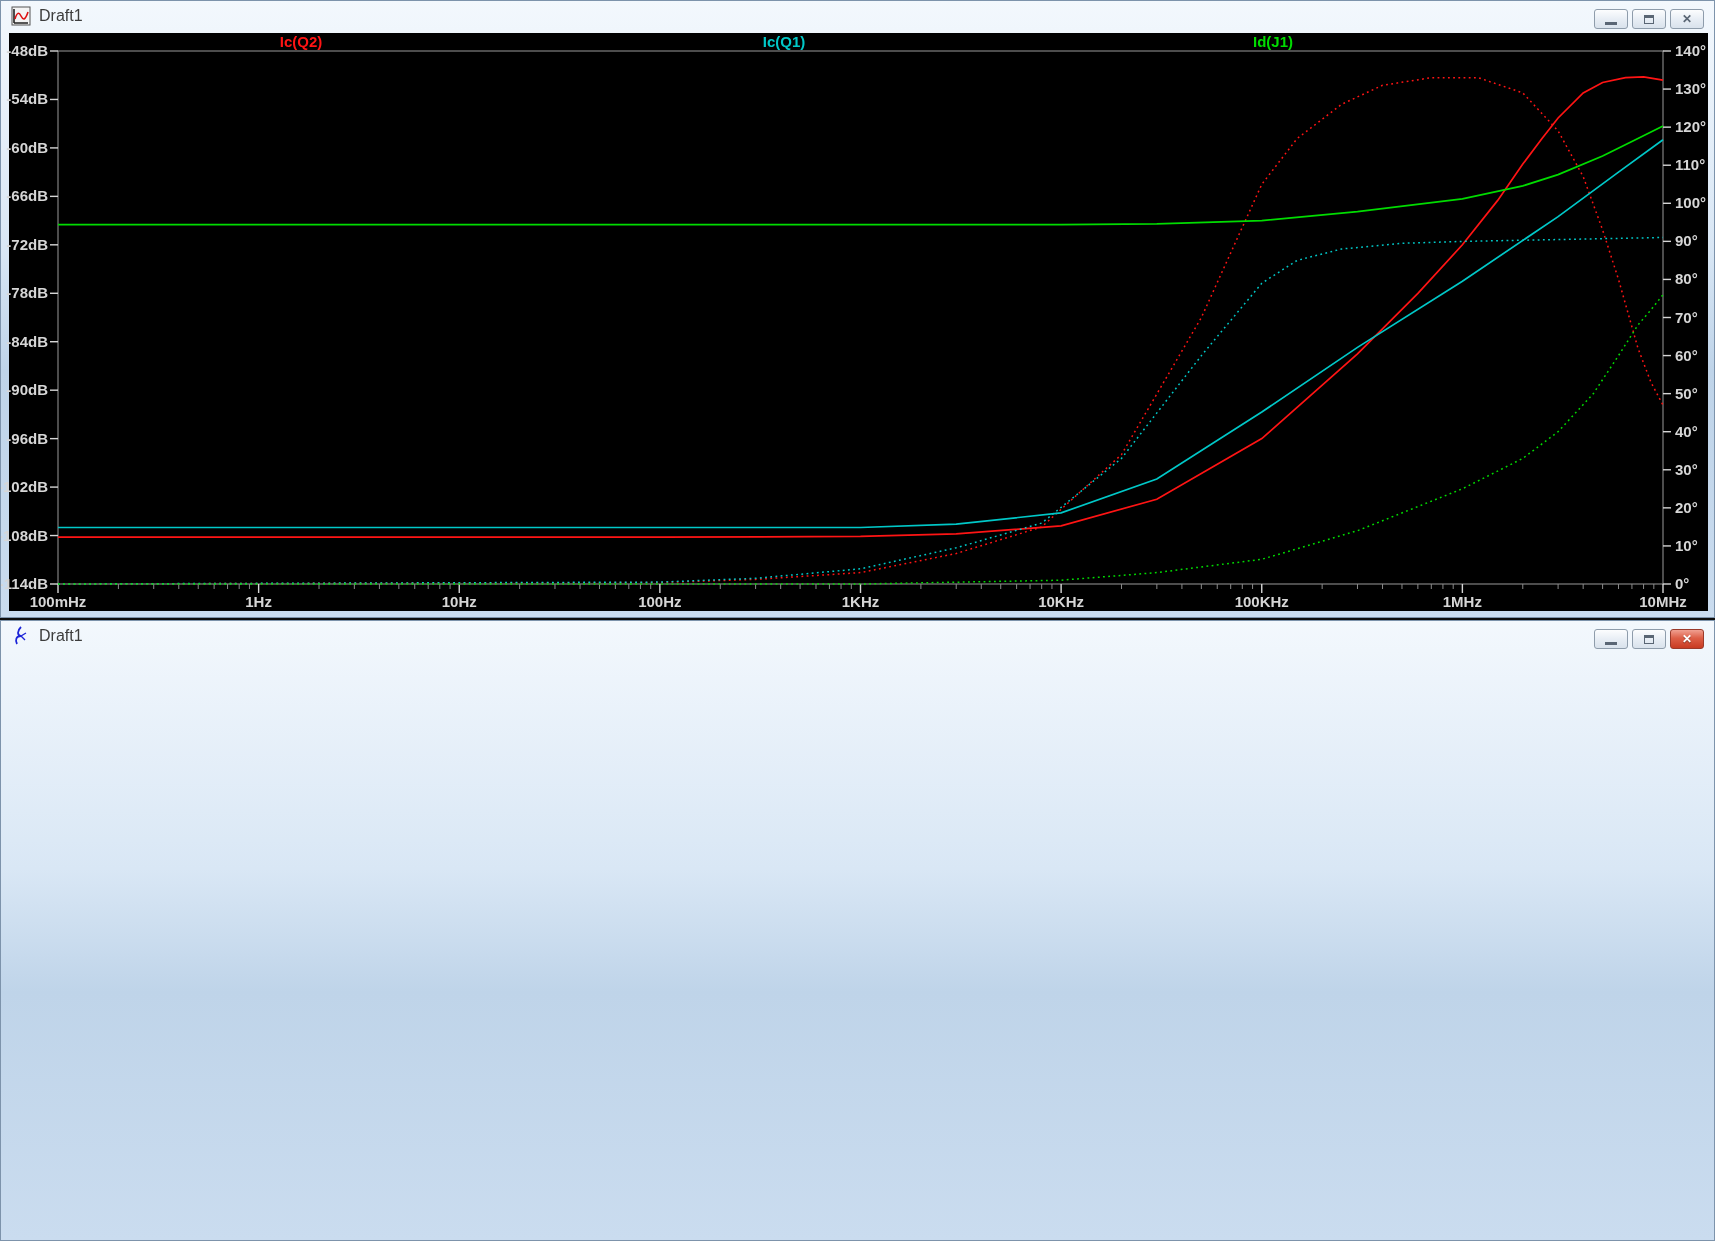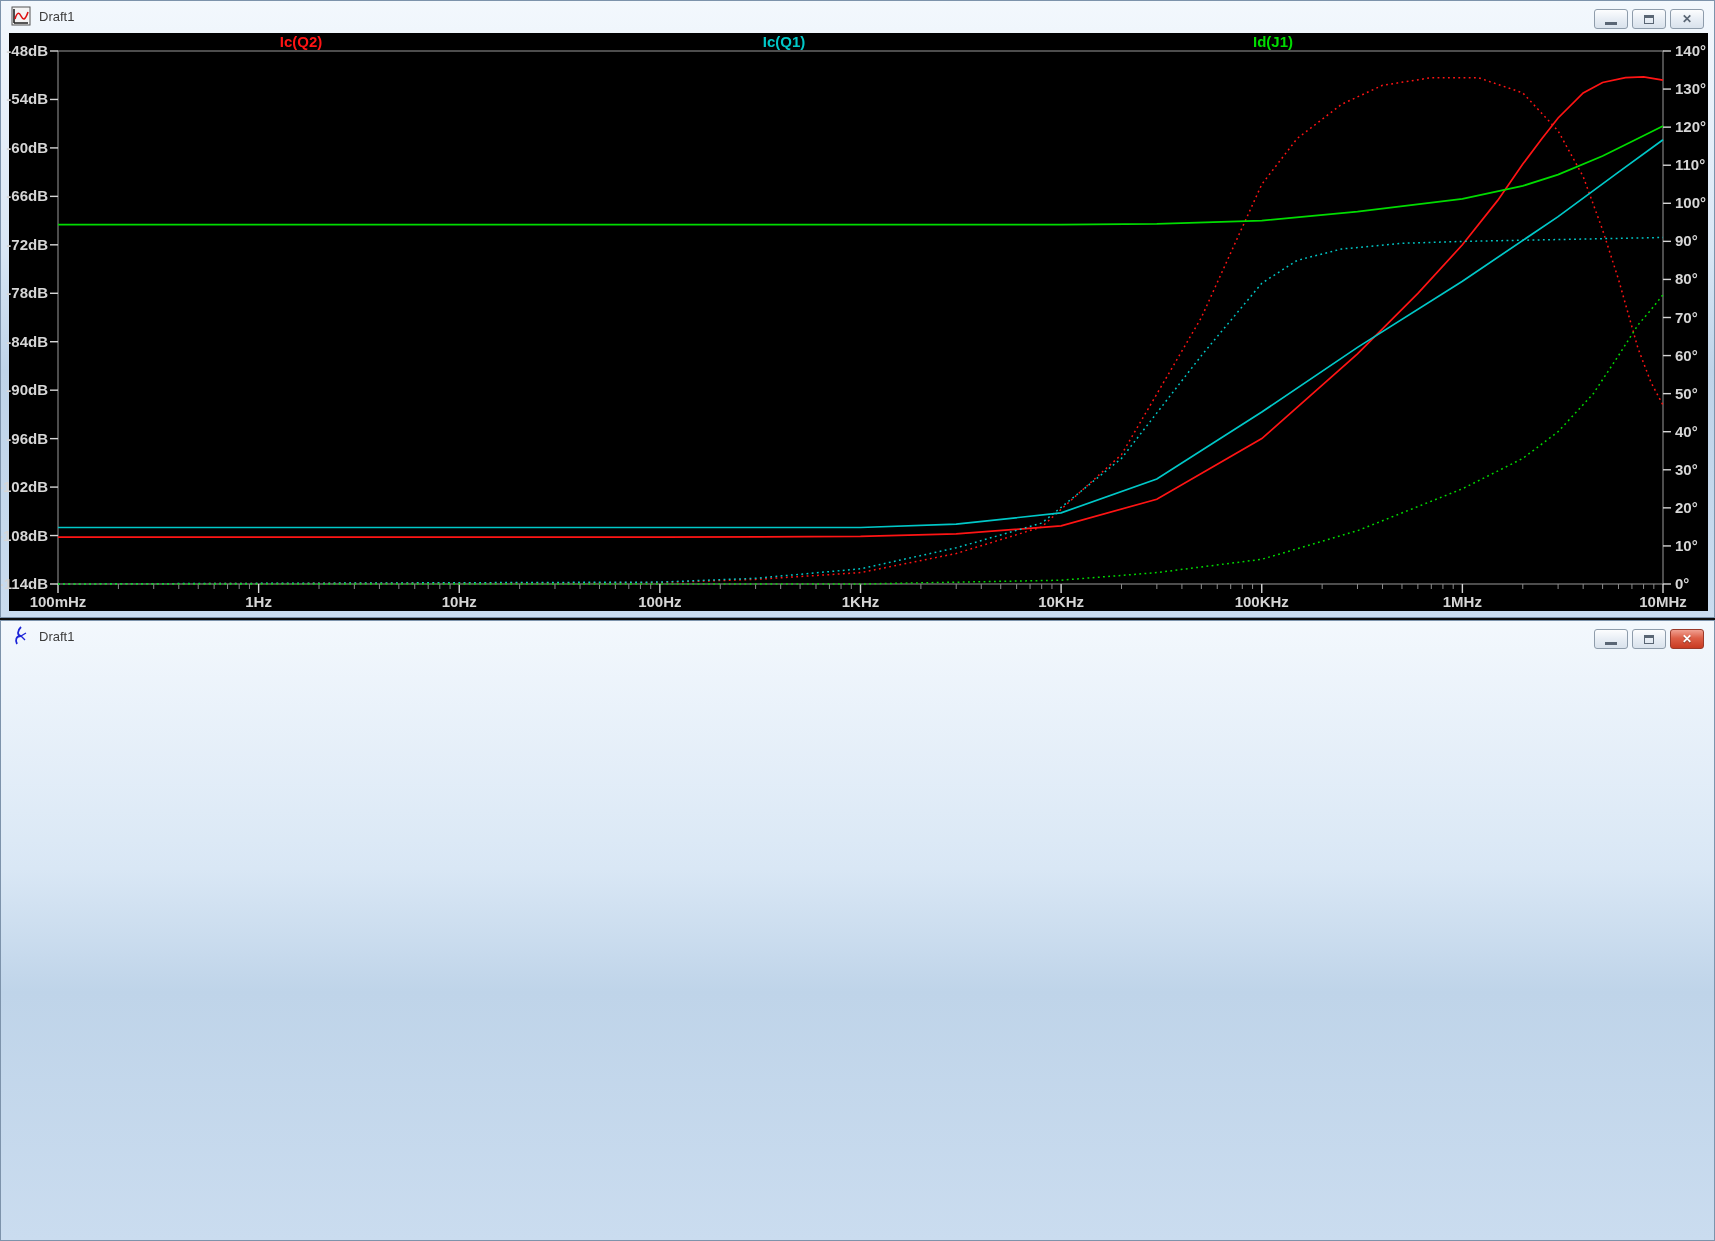--- a/index.html
+++ b/index.html
@@ -6,21 +6,21 @@
   html,body { width:1715px; height:1241px; background:#1a1a1a; overflow:hidden;
               font-family:"Liberation Sans", sans-serif; }
   .window { position:absolute; left:0; width:1715px;
             background:linear-gradient(#f3f8fd 0%, #d9e7f5 40%, #bfd4e9 60%, #cadcef 100%);
             border:1px solid #7d93ab; }
   #win-plot { top:0; height:618px; }
   #win-sch  { top:620px; height:621px; }
   .titlebar { position:absolute; left:0; top:0; width:100%; height:30px; display:flex;
               align-items:center; padding-left:10px; }
   .titlebar .appicon { width:20px; height:20px; margin-right:8px; flex:0 0 auto; }
-  .titlebar .wtitle { font-size:13px; color:#3c3c3c; }
+  .titlebar .wtitle { font-size:16px; color:#3c3c3c; }
   .winbtns { position:absolute; top:8px; right:10px; display:flex; gap:4px; }
   #win-sch .winbtns { top:8px; }
   .wbtn { width:34px; height:20px; border:1px solid #8e9cab; border-radius:3px;
           background:linear-gradient(#fcfdfe,#e8eef5 50%,#d9e2ec);
           display:flex; align-items:center; justify-content:center; cursor:default; }
   .wbtn.red { background:linear-gradient(#f0a091,#dd5f47 45%,#c83b22);
               border-color:#9b3a2a; }
   .glyph-min { width:12px; height:3px; background:#5a6674; margin-top:8px; }
   .glyph-restore { width:10px; height:9px; border:1px solid #5a6674; border-top:3px solid #5a6674; background:transparent; }
   .glyph-close { font-size:12px; font-weight:bold; color:#5a6674; line-height:1; }

